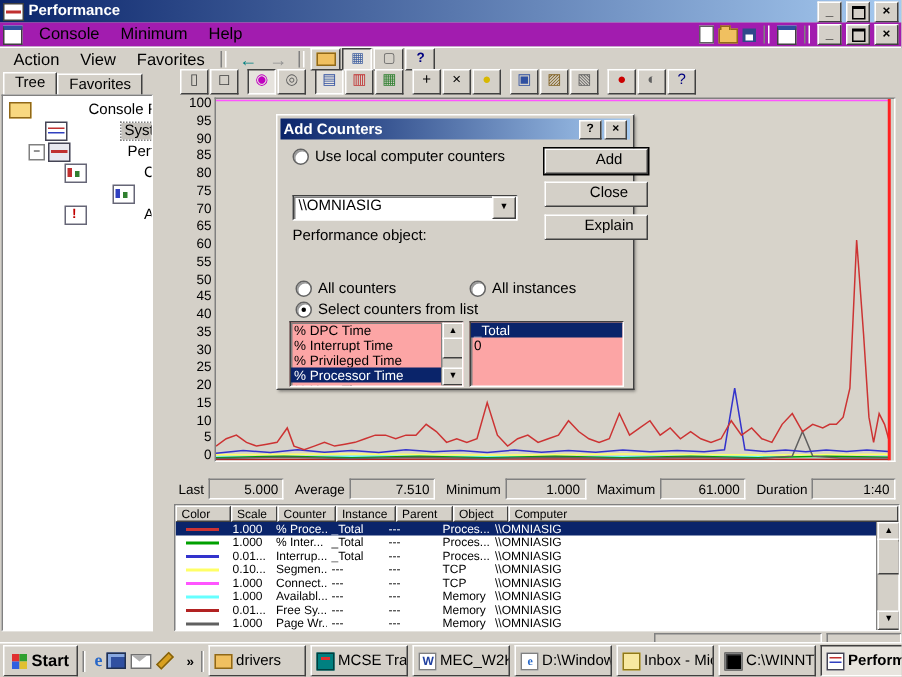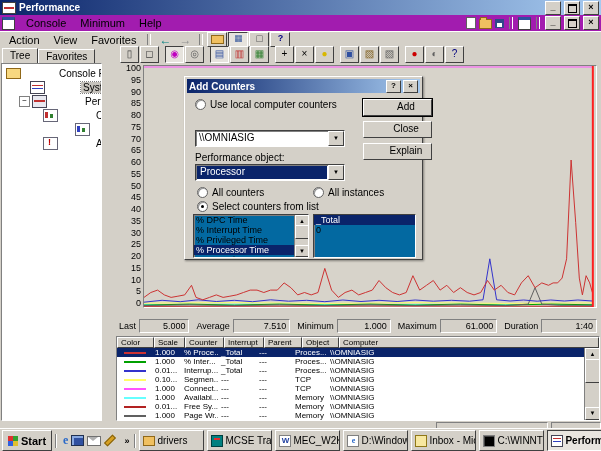--- a/index.html
+++ b/index.html
@@ -111,21 +111,21 @@
   .radio-row{position:absolute;display:flex;align-items:center;gap:4px;font-size:10px;white-space:nowrap;}
   .radio{width:9px;height:9px;border-radius:50%;background:#fff;border:1px solid #636363;box-shadow:inset 1px 1px 0 #9a9a9a;position:relative;flex:none;}
   .radio .dot{position:absolute;left:3px;top:3px;width:3px;height:3px;border-radius:50%;background:#000;display:none;}
   .radio[data-checked="true"] .dot{display:block;}
   .combo{position:absolute;height:15px;background:#fff;display:flex;
     border:1px solid;border-color:#404040 #fff #fff #404040;box-shadow:inset 1px 1px 0 #808080;}
   .combo .val{flex:1;font-size:10px;line-height:13px;padding:0 3px;overflow:hidden;white-space:nowrap;}
   .combo .val.hl{background:#0a246a;color:#fff;margin:1px;line-height:11px;}
   .combo .arrow{width:14px;text-align:center;font-size:6px;line-height:12px;flex:none;}
   .dlg-label{position:absolute;font-size:10px;}
-  .listbox{position:absolute;background:#0369a1;border:1px solid;border-color:#404040 #fff #fff #404040;
+  .listbox{position:absolute;background:#fca5a5;border:1px solid;border-color:#404040 #fff #fff #404040;
     box-shadow:inset 1px 1px 0 #808080;font-size:9px;overflow:hidden;}
   .list-item{height:10px;line-height:10px;padding:0 2px;white-space:nowrap;overflow:hidden;}
   .list-item.sel{background:#0a246a;color:#fff;}
   .lb-scroll{position:absolute;right:0;top:0;bottom:0;width:13px;background:#d4d0c8;border-left:1px solid #808080;}
   .lb-scroll .sb-btn{width:12px;height:10px;}
   .lb-scroll .sb-thumb{top:10px;width:12px;height:12px;}
   .dlg-push{position:absolute;width:50px;height:15px;text-align:center;font-size:10px;line-height:13px;padding-left:17px;}
   .dlg-push.default{outline:1px solid #000;}
 
   
@@ -319,21 +319,21 @@
             <span class="stat-box w3">61.000</span>
             <span class="stat-label">Duration</span>
             <span class="stat-box w4">1:40</span>
           </div>
 
         <div class="legend">
           <div class="lg-header">
               <span class="lg-hcell" style="width: 32px;">Color</span>
               <span class="lg-hcell" style="width: 26px;">Scale</span>
               <span class="lg-hcell" style="width: 34px;">Counter</span>
-              <span class="lg-hcell" style="width: 35px;">Interrupt</span>
+              <span class="lg-hcell" style="width: 35px;">Instance</span>
               <span class="lg-hcell" style="width: 33px;">Parent</span>
               <span class="lg-hcell" style="width: 32px;">Object</span>
               <span class="lg-hcell" style="flex: 1 1 0%;">Computer</span>
             </div>
           <div class="lg-body">
               <div class="lg-row sel">
                 <span class="lg-cell" style="width: 32px;"><span class="lg-swatch" style="border-color: rgb(204, 51, 51);"></span></span>
                 <span class="lg-cell" style="width: 26px;">1.000</span>
                 <span class="lg-cell" style="width: 34px;">% Proce...</span>
                 <span class="lg-cell" style="width: 35px;">_Total</span>
@@ -432,24 +432,20 @@
       <span>Use local computer counters</span>
     </div>
 
     <div class="combo" style="left:10px;top:53px;width:148px;">
       <span class="val">\\OMNIASIG</span>
       <span class="arrow raised">▼</span>
     </div>
 
     <div class="dlg-label" style="left:10px;top:75px;">Performance object:</div>
 
-    <div class="combo" style="left:10px;top:87px;width:148px;">
-      <span class="val hl">Processor</span>
-      <span class="arrow raised">▼</span>
-    </div>
 
     <div class="radio-row" style="left:12px;top:110px;">
       <span class="radio" data-checked="false"></span>
       <span>All counters</span>
     </div>
     <div class="radio-row" style="left:128px;top:110px;">
       <span class="radio" data-checked="false"></span>
       <span>All instances</span>
     </div>
     <div class="radio-row" style="left:12px;top:124px;">

